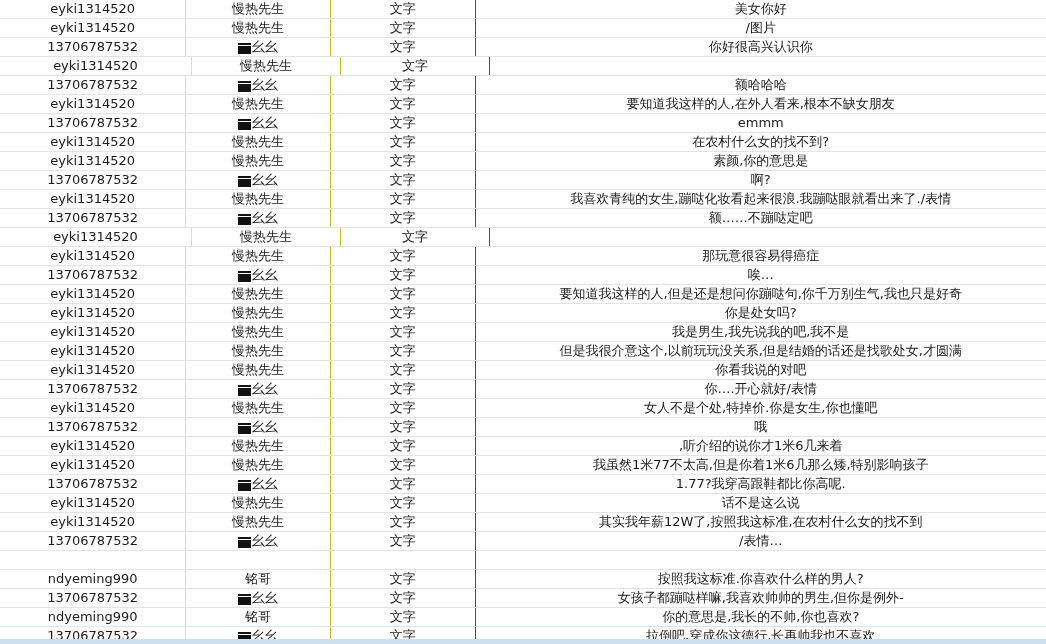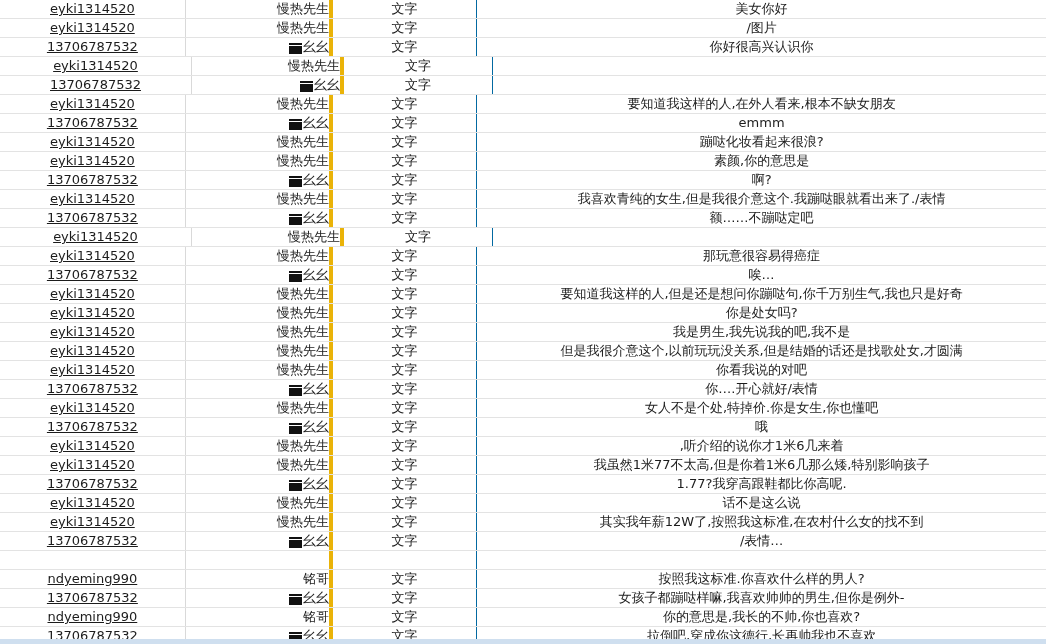--- a/index.html
+++ b/index.html
@@ -19,22 +19,22 @@
     border-bottom:1px solid #e3e3e3;
     align-items:center;
   }
   .cell{
     height:18px;
     line-height:18px;
     text-align:center;
     white-space:nowrap;
     overflow:visible;
   }
-  .c1{width:191px;border-right:1px solid #d9d9d9;text-decoration:underline;}
-  .c2{width:148px;border-right:4px solid #eab308;display:flex;align-items:center;justify-content:flex-end;}
+  .c1{width:191px;border-right:1px solid #d9d9d9;}
+  .c2{width:148px;border-right:1px solid #eab308;display:flex;align-items:center;justify-content:center;}
   .c3{width:148px;border-right:1px solid #0369a1;}
   .c4{width:588px;}
   .glyph{
     display:inline-block;
     width:13px;height:11px;
     margin-right:1px;
     background:linear-gradient(90deg,#111 0 7px,transparent 7px 8px,#111 8px 12px,transparent 12px 13px),
                linear-gradient(#111,#111);
     background-size:13px 8px,13px 11px;
     background-position:0 3px,0 0;
@@ -90,20 +90,21 @@
     <div class="cell c3">文字</div>
   </div>
 
   <div class="row">
     <div class="cell c1">13706787532</div>
     <div class="cell c2">
           <span class="glyph"></span>
           <span>幺幺</span>
         </div>
     <div class="cell c3">文字</div>
+    <div class="cell c4">额哈哈哈</div>
   </div>
 
   <div class="row">
     <div class="cell c1">eyki1314520</div>
     <div class="cell c2">
           <span>慢热先生</span>
         </div>
     <div class="cell c3">文字</div>
     <div class="cell c4">要知道我这样的人,在外人看来,根本不缺女朋友</div>
   </div>
@@ -117,21 +118,21 @@
     <div class="cell c3">文字</div>
     <div class="cell c4">emmm</div>
   </div>
 
   <div class="row">
     <div class="cell c1">eyki1314520</div>
     <div class="cell c2">
           <span>慢热先生</span>
         </div>
     <div class="cell c3">文字</div>
-    <div class="cell c4">蹦哒化妆看起来很浪?</div>
+    <div class="cell c4">在农村什么女的找不到?</div>
   </div>
 
   <div class="row">
     <div class="cell c1">eyki1314520</div>
     <div class="cell c2">
           <span>慢热先生</span>
         </div>
     <div class="cell c3">文字</div>
     <div class="cell c4">素颜,你的意思是</div>
   </div>
@@ -145,21 +146,21 @@
     <div class="cell c3">文字</div>
     <div class="cell c4">啊?</div>
   </div>
 
   <div class="row">
     <div class="cell c1">eyki1314520</div>
     <div class="cell c2">
           <span>慢热先生</span>
         </div>
     <div class="cell c3">文字</div>
-    <div class="cell c4">我喜欢青纯的女生,但是我很介意这个.我蹦哒眼就看出来了./表情</div>
+    <div class="cell c4">我喜欢青纯的女生,蹦哒化妆看起来很浪.我蹦哒眼就看出来了./表情</div>
   </div>
 
   <div class="row">
     <div class="cell c1">13706787532</div>
     <div class="cell c2">
           <span class="glyph"></span>
           <span>幺幺</span>
         </div>
     <div class="cell c3">文字</div>
     <div class="cell c4">额……不蹦哒定吧</div>

